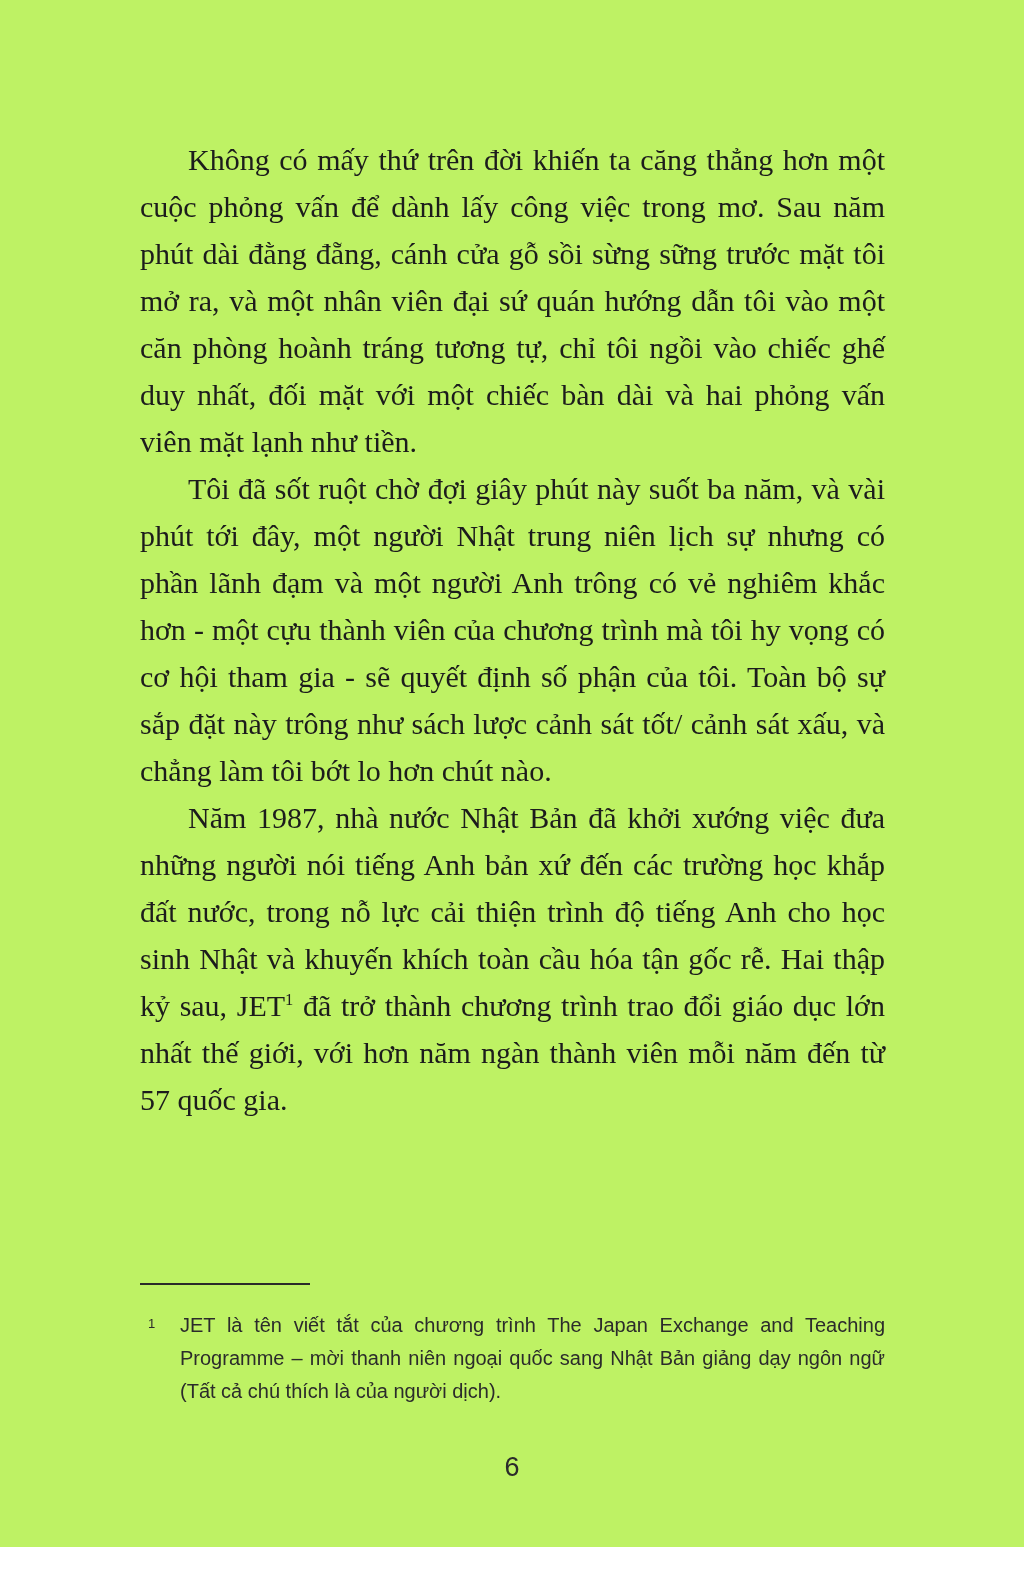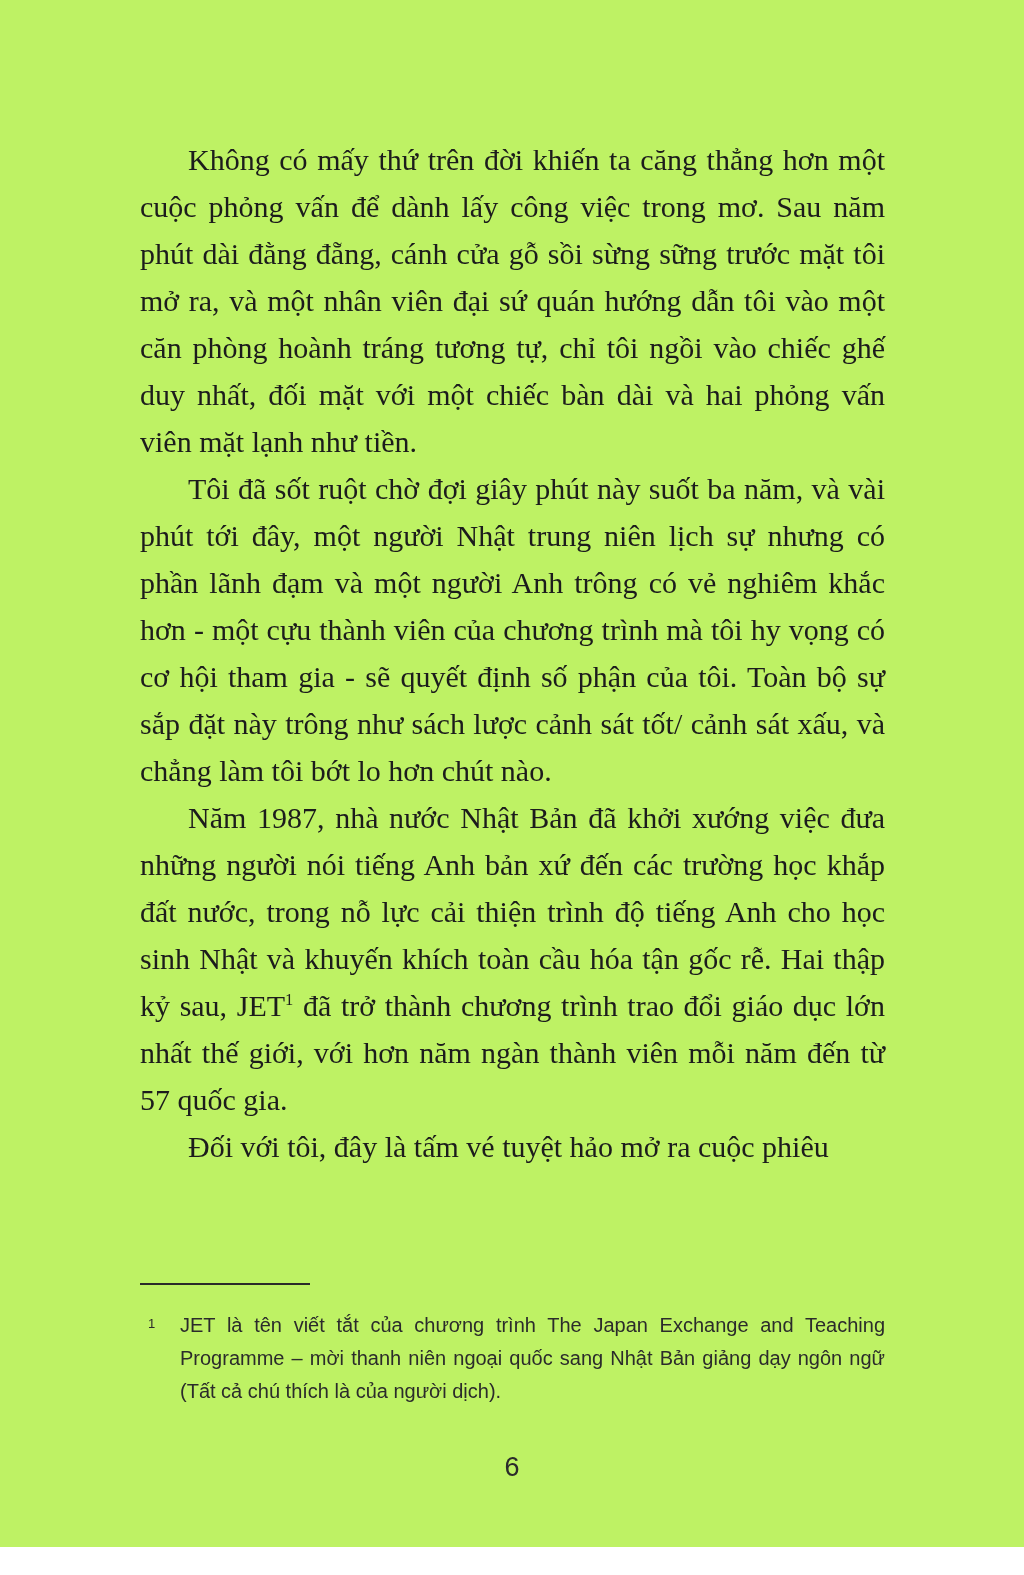--- a/index.html
+++ b/index.html
@@ -81,21 +81,20 @@
   </style>
 </head>
 <body>
 
 <div class="page">
 
   <div class="text-block">
     <p>Không có mấy thứ trên đời khiến ta căng thẳng hơn một cuộc phỏng vấn để dành lấy công việc trong mơ. Sau năm phút dài đằng đẵng, cánh cửa gỗ sồi sừng sững trước mặt tôi mở ra, và một nhân viên đại sứ quán hướng dẫn tôi vào một căn phòng hoành tráng tương tự, chỉ tôi ngồi vào chiếc ghế duy nhất, đối mặt với một chiếc bàn dài và hai phỏng vấn viên mặt lạnh như tiền.</p>
     <p>Tôi đã sốt ruột chờ đợi giây phút này suốt ba năm, và vài phút tới đây, một người Nhật trung niên lịch sự nhưng có phần lãnh đạm và một người Anh trông có vẻ nghiêm khắc hơn - một cựu thành viên của chương trình mà tôi hy vọng có cơ hội tham gia - sẽ quyết định số phận của tôi. Toàn bộ sự sắp đặt này trông như sách lược cảnh sát tốt/ cảnh sát xấu, và chẳng làm tôi bớt lo hơn chút nào.</p>
     <p><span>Năm 1987, nhà nước Nhật Bản đã khởi xướng việc đưa những người nói tiếng Anh bản xứ đến các trường học khắp đất nước, trong nỗ lực cải thiện trình độ tiếng Anh cho học sinh Nhật và khuyến khích toàn cầu hóa tận gốc rễ. Hai thập kỷ sau, JET</span><sup>1</sup><span> đã trở thành chương trình trao đổi giáo dục lớn nhất thế giới, với hơn năm ngàn thành viên mỗi năm đến từ 57 quốc gia.</span></p>
-    <p>Đối với tôi, đây là tấm vé tuyệt hảo mở ra cuộc phiêu</p>
   </div>
 
   <div class="footnote-area">
     <div class="footnote-rule"></div>
     <div class="footnote">
       <span class="fn-marker">1</span>
       <span class="fn-text">JET là tên viết tắt của chương trình The Japan Exchange and Teaching Programme – mời thanh niên ngoại quốc sang Nhật Bản giảng dạy ngôn ngữ (Tất cả chú thích là của người dịch).</span>
     </div>
   </div>
 

